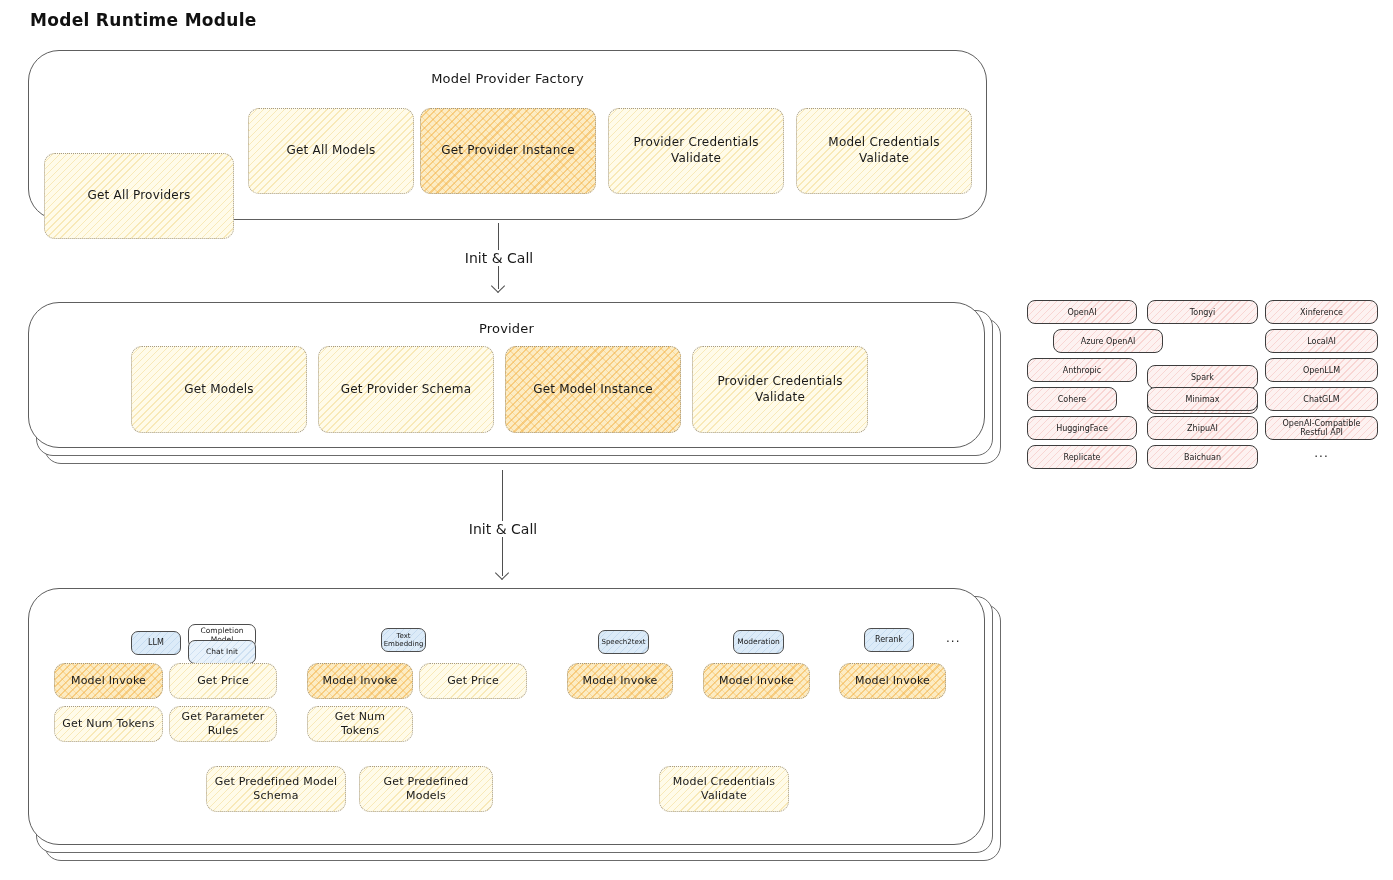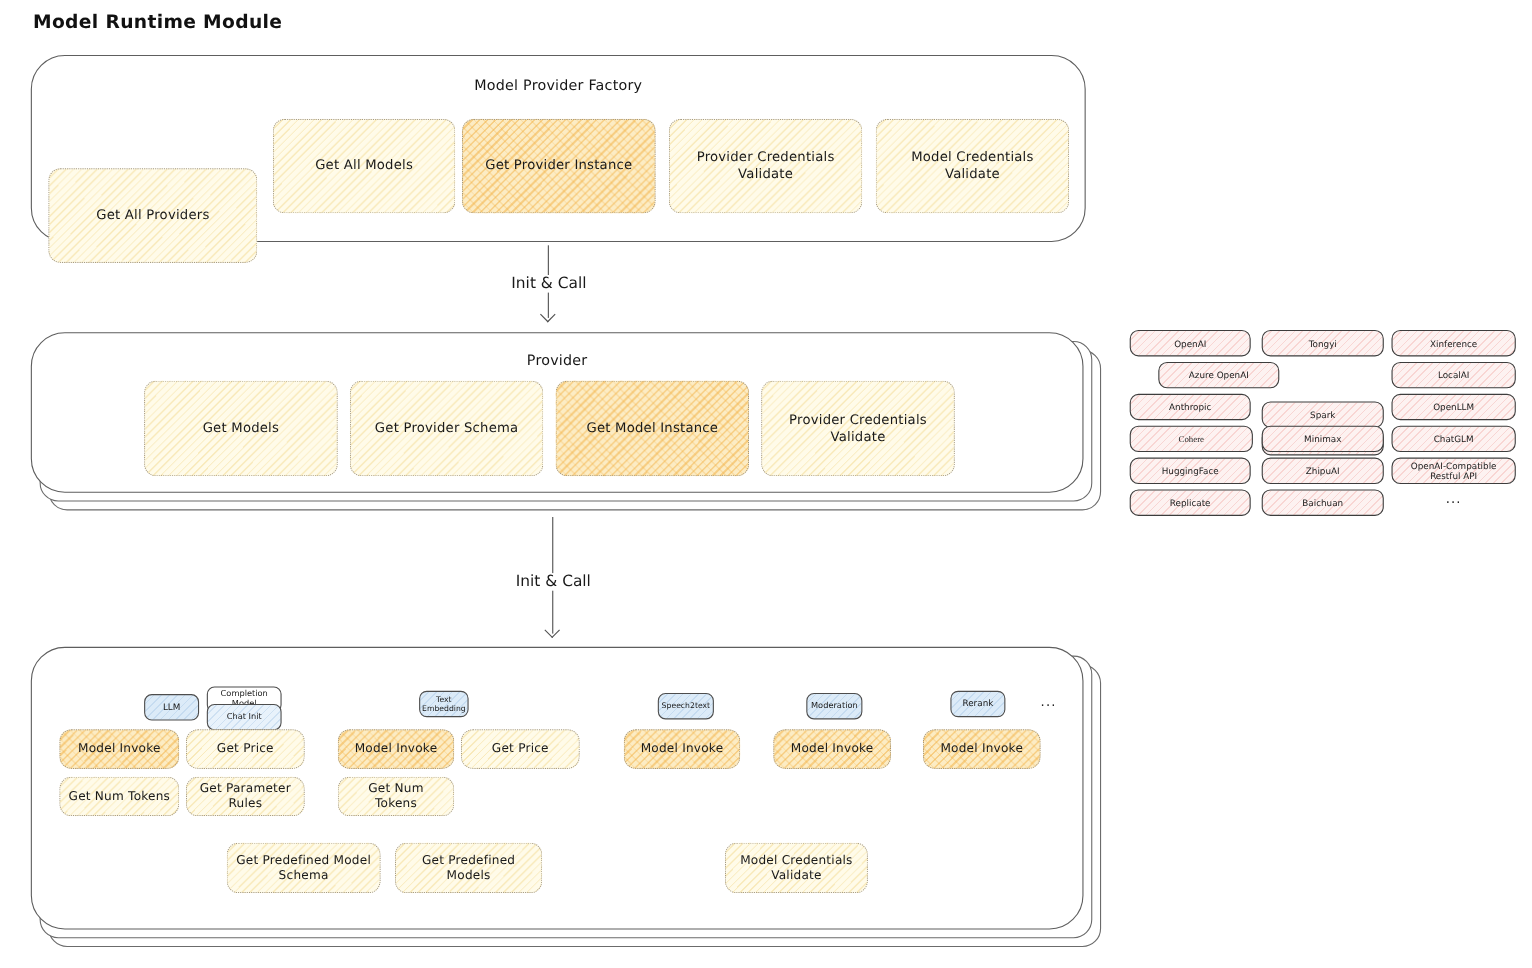--- a/index.html
+++ b/index.html
@@ -104,21 +104,21 @@
     <div class="node yl" style="left:102px;top:43px;width:176px;height:87px;">Get Models</div>
     <div class="node yl" style="left:289px;top:43px;width:176px;height:87px;">Get Provider Schema</div>
     <div class="node ys" style="left:476px;top:43px;width:176px;height:87px;">Get Model Instance</div>
     <div class="node yl" style="left:663px;top:43px;width:176px;height:87px;">Provider Credentials Validate</div>
   </div>
 
   <div style="position:absolute;left:1027px;top:300px;width:352px;height:176px;">
     <div class="pinkbox" style="left:0;top:0;width:110px;height:24px;">OpenAI</div>
     <div class="pinkbox" style="left:0;top:29px;width:110px;height:24px;margin-left:26px;">Azure OpenAI</div>
     <div class="pinkbox" style="left:0;top:58px;width:110px;height:24px;">Anthropic</div>
-    <div class="pinkbox" style="left:0;top:87px;width:112px;height:24px;font-family:Liberation Serif, serif;">Cohere</div>
+    <div class="pinkbox" style="left:0;top:87px;width:90px;height:24px;">Cohere</div>
     <div class="pinkbox" style="left:0;top:116px;width:110px;height:24px;">HuggingFace</div>
     <div class="pinkbox" style="left:0;top:145px;width:110px;height:24px;">Replicate</div>
 
     <div class="pinkbox" style="left:120px;top:0;width:111px;height:24px;">Tongyi</div>
     <div class="pinkbox" style="left:120px;top:29px;width:111px;height:24px;margin-top:36px;">Spark</div>
     <div class="pinkbox" style="left:120px;top:58px;width:111px;height:24px;margin-top:32px;">Wenxin</div>
     <div class="pinkbox" style="left:120px;top:87px;width:111px;height:24px;">Minimax</div>
     <div class="pinkbox" style="left:120px;top:116px;width:111px;height:24px;">ZhipuAI</div>
     <div class="pinkbox" style="left:120px;top:145px;width:111px;height:24px;">Baichuan</div>
 

